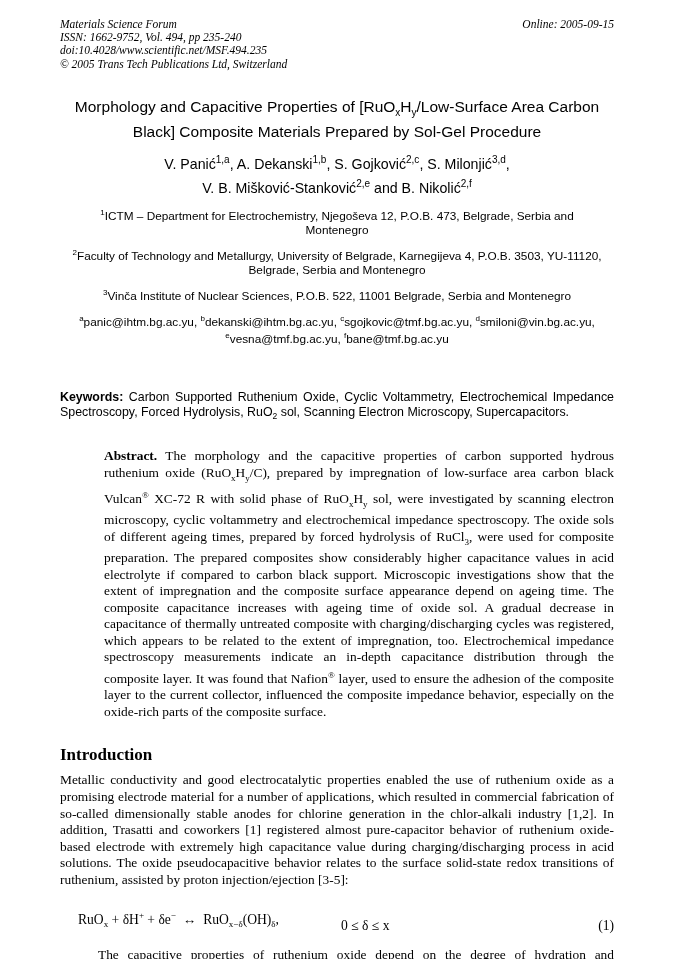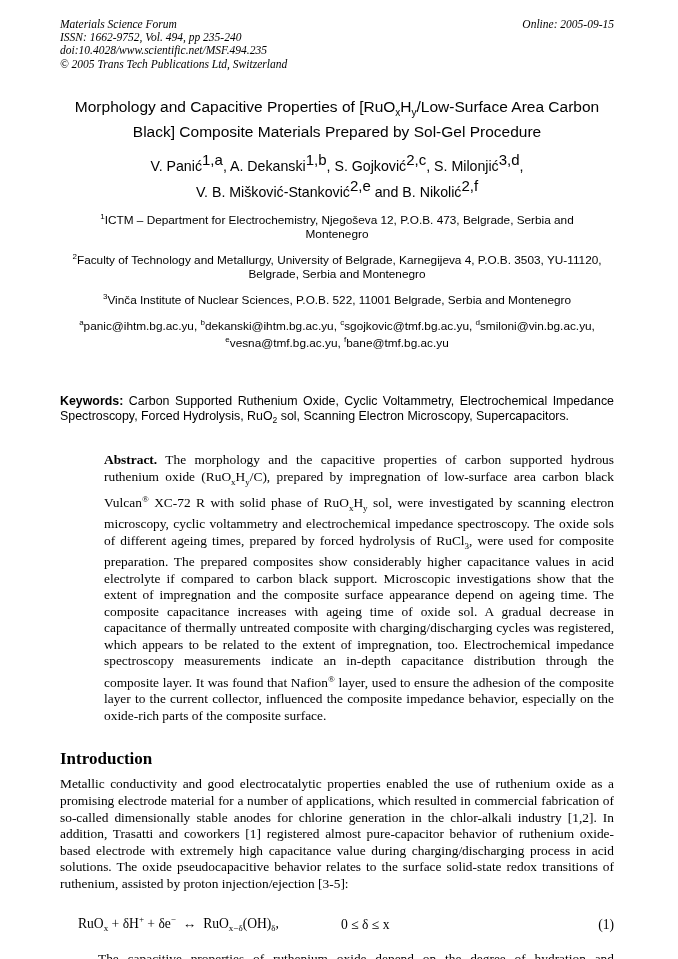--- a/index.html
+++ b/index.html
@@ -31,21 +31,21 @@
     font-size:15.5px; line-height:19px;
   }
   .title sub { font-size:10px; }
 
   .authors {
     margin-top:9px;
     text-align:center;
     font-family:"Liberation Sans", sans-serif;
     font-size:14.2px; line-height:19px;
   }
-  .authors sup { font-size:15px; }
+  .authors sup { font-size:10px; }
 
   .affil, .emails {
     margin-top:9px;
     text-align:center;
     font-family:"Liberation Sans", sans-serif;
     font-size:11.8px; line-height:14px;
   }
   .affil sup, .emails sup { font-size:8px; }
 
   .keywords {
@@ -79,21 +79,21 @@
     margin-top:9px;
     font-family:"Liberation Serif", serif;
     font-size:13.4px; line-height:16.6px;
     text-align:justify;
   }
   .body-par.indent { text-indent:38px; margin-top:0; }
   .body-par.first-after-eq { margin-top:13px; }
 
   .equation {
     margin-top:19px;
-    display:flex; align-items:center;
+    display:flex; align-items:flex-end;
     font-family:"Liberation Serif", serif;
     font-size:13.6px; line-height:17px;
   }
   .equation .eq-body { padding-left:18px; }
   .equation .eq-cond { margin-left:62px; }
   .equation .eq-num  { margin-left:auto; }
 </style>
 </head>
 <body>
 

